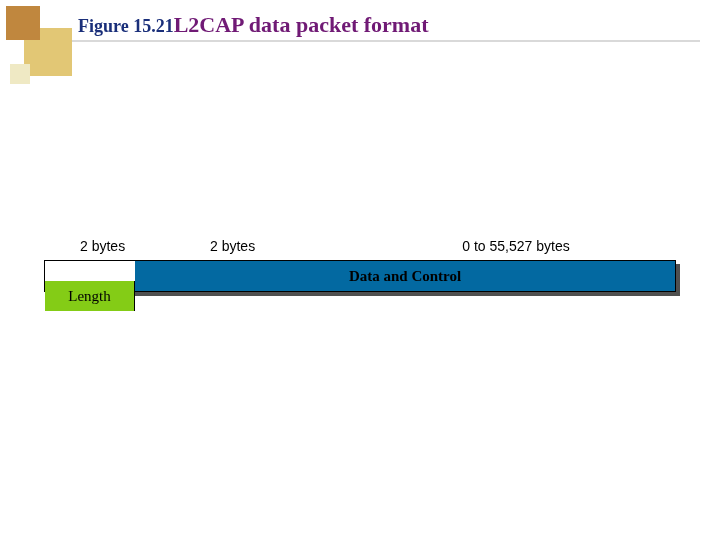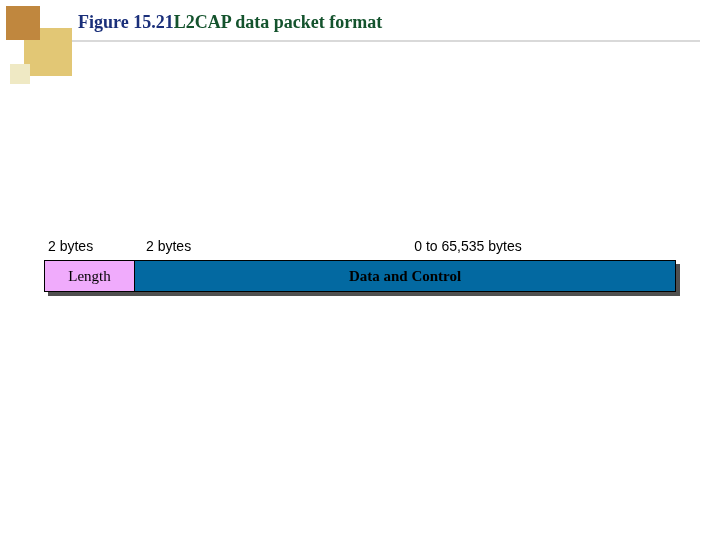--- a/index.html
+++ b/index.html
@@ -58,22 +58,22 @@
     display: flex;
     align-items: baseline;
   }
   .fig-label {
     font-weight: bold;
     color: #1a2f7a;
     font-size: 18px;
   }
   .fig-caption {
     font-weight: bold;
-    color: #14532d;
-    font-size: 18px;
+    color: #701a75;
+    font-size: 22px;
   }
   .title-underline {
     position: absolute;
     top: 40px;
     left: 70px;
     right: 20px;
     height: 2px;
     background: #d9d9d9;
   }
 
@@ -95,20 +95,21 @@
   .col-data     { flex: 1 1 auto; }
 
   .size-row {
     font-family: Arial, Helvetica, sans-serif;
     font-size: 14px;
     color: #000;
     margin-bottom: 4px;
   }
   .size-row > div {
     padding: 2px 4px;
+    margin-left: 32px;
   }
   .size-row .col-data {
     text-align: center;
   }
 
   .field-wrap {
     position: relative;
   }
   .shadow {
     position: absolute;
@@ -133,22 +134,23 @@
     justify-content: center;
     border-right: 1px solid #000;
     font-size: 15px;
     box-sizing: border-box;
     height: 100%;
   }
   .field-row > div:last-child {
     border-right: none;
   }
   .cell-white {
-    background: #f0abfc;
+    background: #84cc16;
     font-family: Georgia, "Times New Roman", serif;
+    margin-top: 20px;
   }
   .cell-teal {
     background: #0369a1;
     font-family: Georgia, "Times New Roman", serif;
     font-weight: bold;
   }
 </style>
 </head>
 <body>
 
@@ -162,21 +164,21 @@
   <span class="fig-label">Figure 15.21</span>
   <span class="fig-caption">L2CAP data packet format</span>
 </div>
 <div class="title-underline"></div>
 
 <div class="packet-area">
 
   <div class="size-row">
     <div class="col-length">2 bytes</div>
     <div class="col-channel">2 bytes</div>
-    <div class="col-data">0 to 65,535 bytes</div>
+    <div class="col-data">0 to 55,527 bytes</div>
   </div>
 
   <div class="field-wrap">
     <div class="shadow"></div>
     <div class="field-row">
       <div class="col-length cell-white">Length</div>
       <div class="col-data cell-teal">Data and Control</div>
     </div>
   </div>
 

